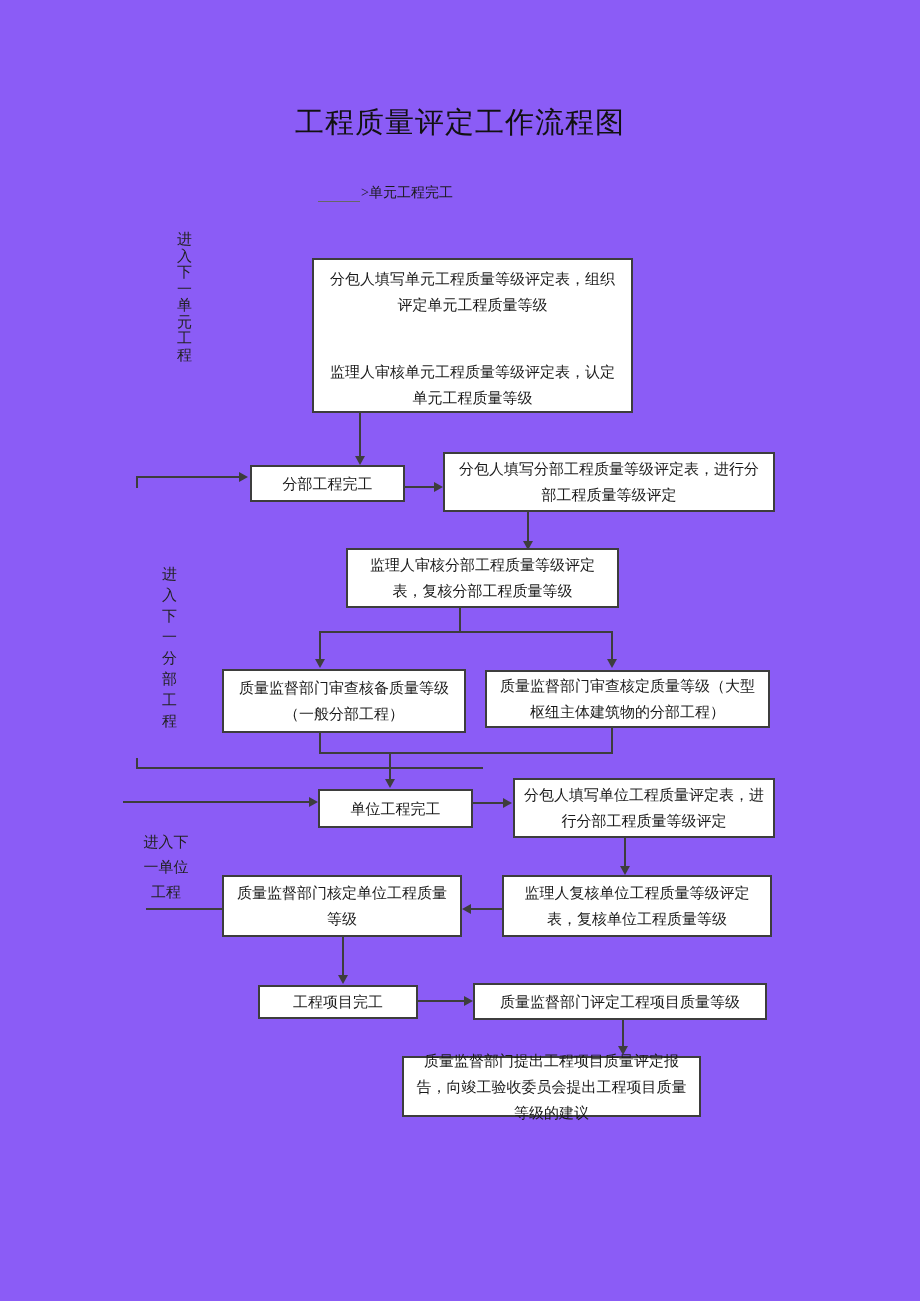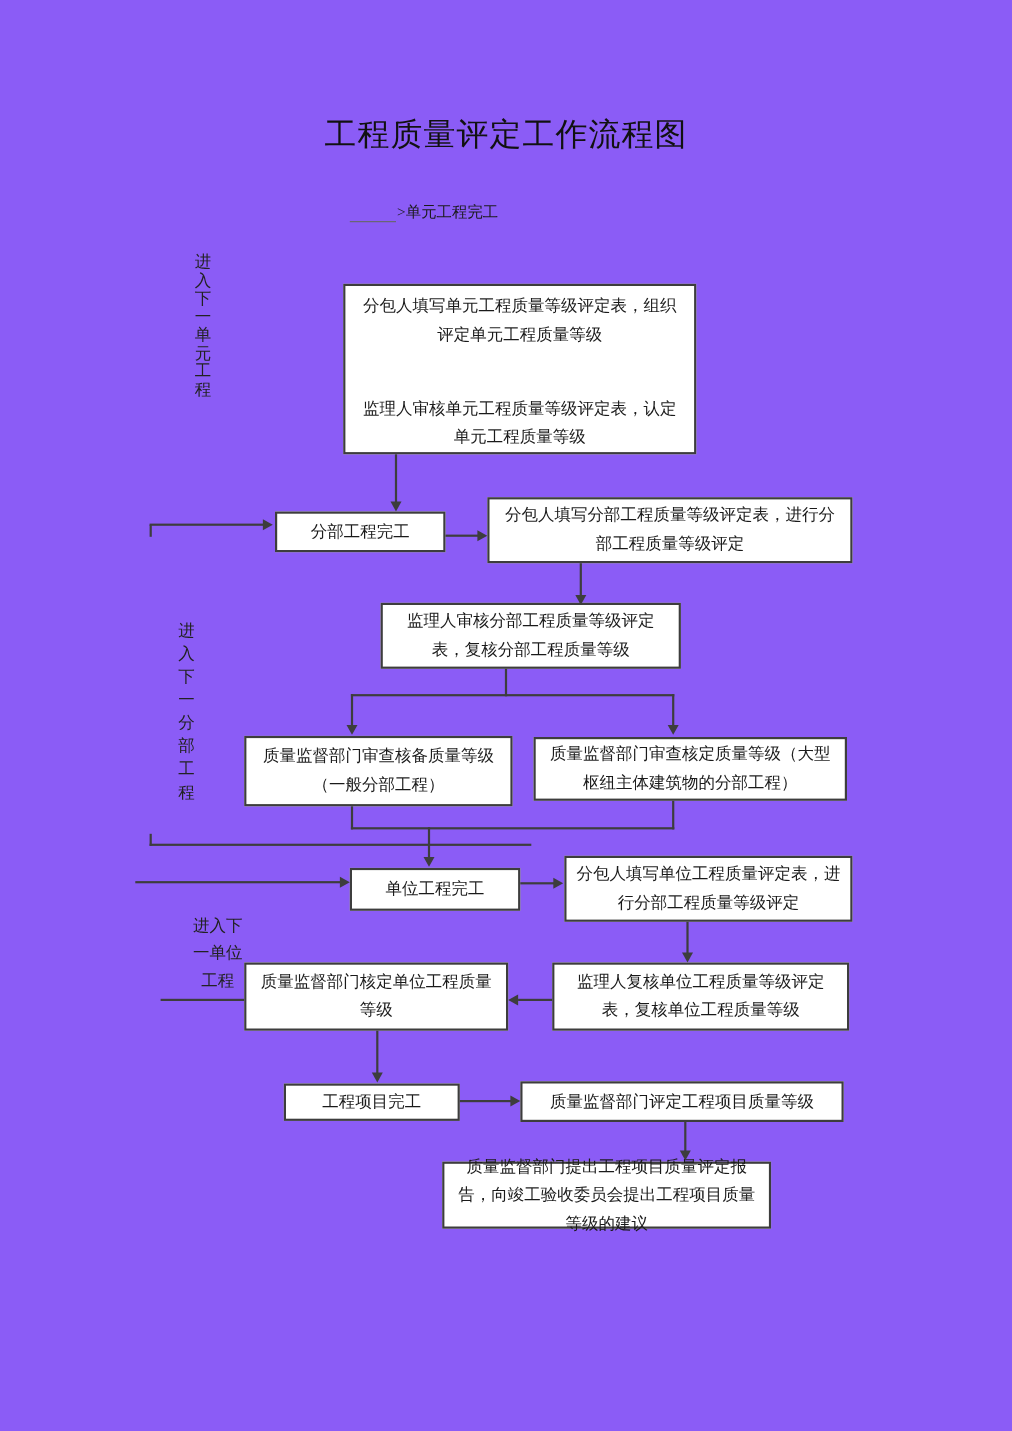--- a/index.html
+++ b/index.html
@@ -19,21 +19,21 @@
     font-size:15px;line-height:26px;padding:2px 8px;
   }
   .box-tall{flex-direction:column;justify-content:space-between;align-items:stretch;padding:6px 12px 0 12px;}
   .box-tall p{margin:0;text-align:center;font-size:15px;line-height:26px;}
   .vtext{
     position:absolute;width:17px;font-size:15px;word-break:break-all;
     text-align:center;color:#222;margin-top:24px;
   }
   .vtext.el{left:176px;top:207px;line-height:16.5px;}
   .vtext.dv{left:161px;top:540px;line-height:21px;}
-  .loop3{position:absolute;left:162px;top:830px;width:72px;text-align:center;font-size:15px;line-height:25px;color:#222;}
+  .loop3{position:absolute;left:130px;top:830px;width:72px;text-align:center;font-size:15px;line-height:25px;color:#222;}
   .hl{position:absolute;height:2px;background:#3d3d3d;}
   .vl{position:absolute;width:2px;background:#3d3d3d;}
   .ah-down{position:absolute;width:0;height:0;border-left:5px solid transparent;border-right:5px solid transparent;border-top:9px solid #3d3d3d;}
   .ah-right{position:absolute;width:0;height:0;border-top:5px solid transparent;border-bottom:5px solid transparent;border-left:9px solid #3d3d3d;}
   .ah-left{position:absolute;width:0;height:0;border-top:5px solid transparent;border-bottom:5px solid transparent;border-right:9px solid #3d3d3d;}
 </style>
 </head>
 <body>
 
 <div id="page">

